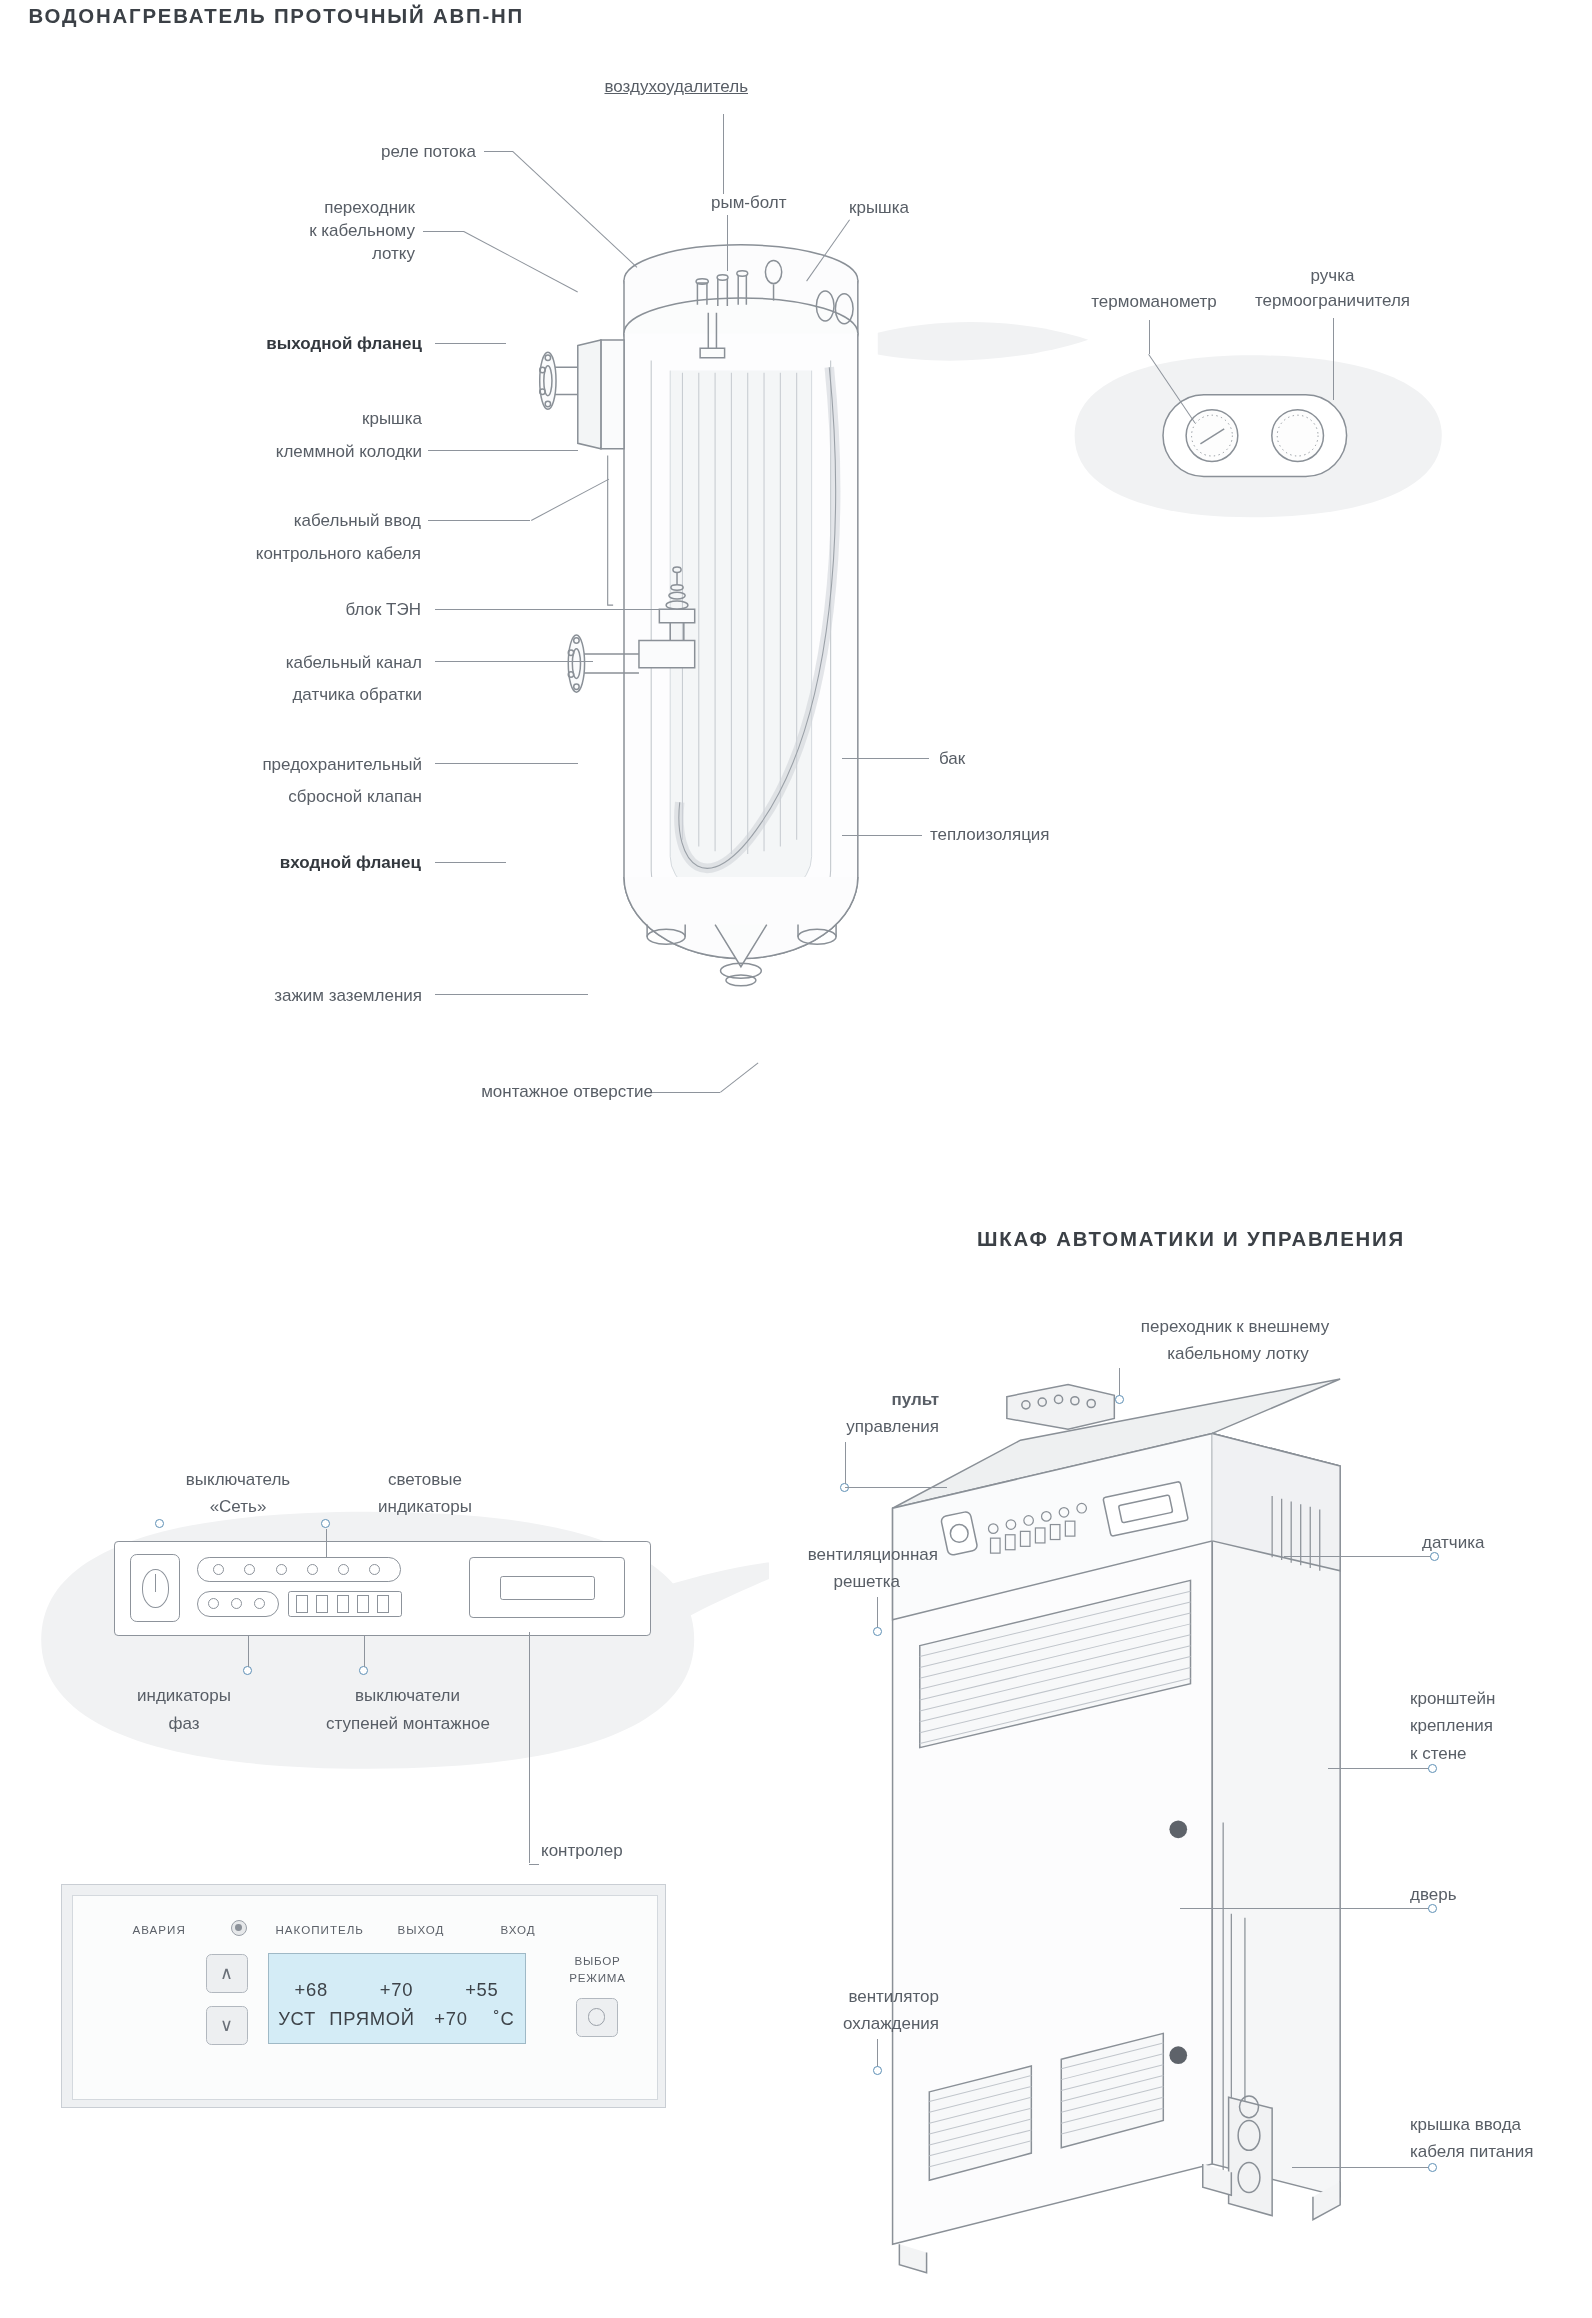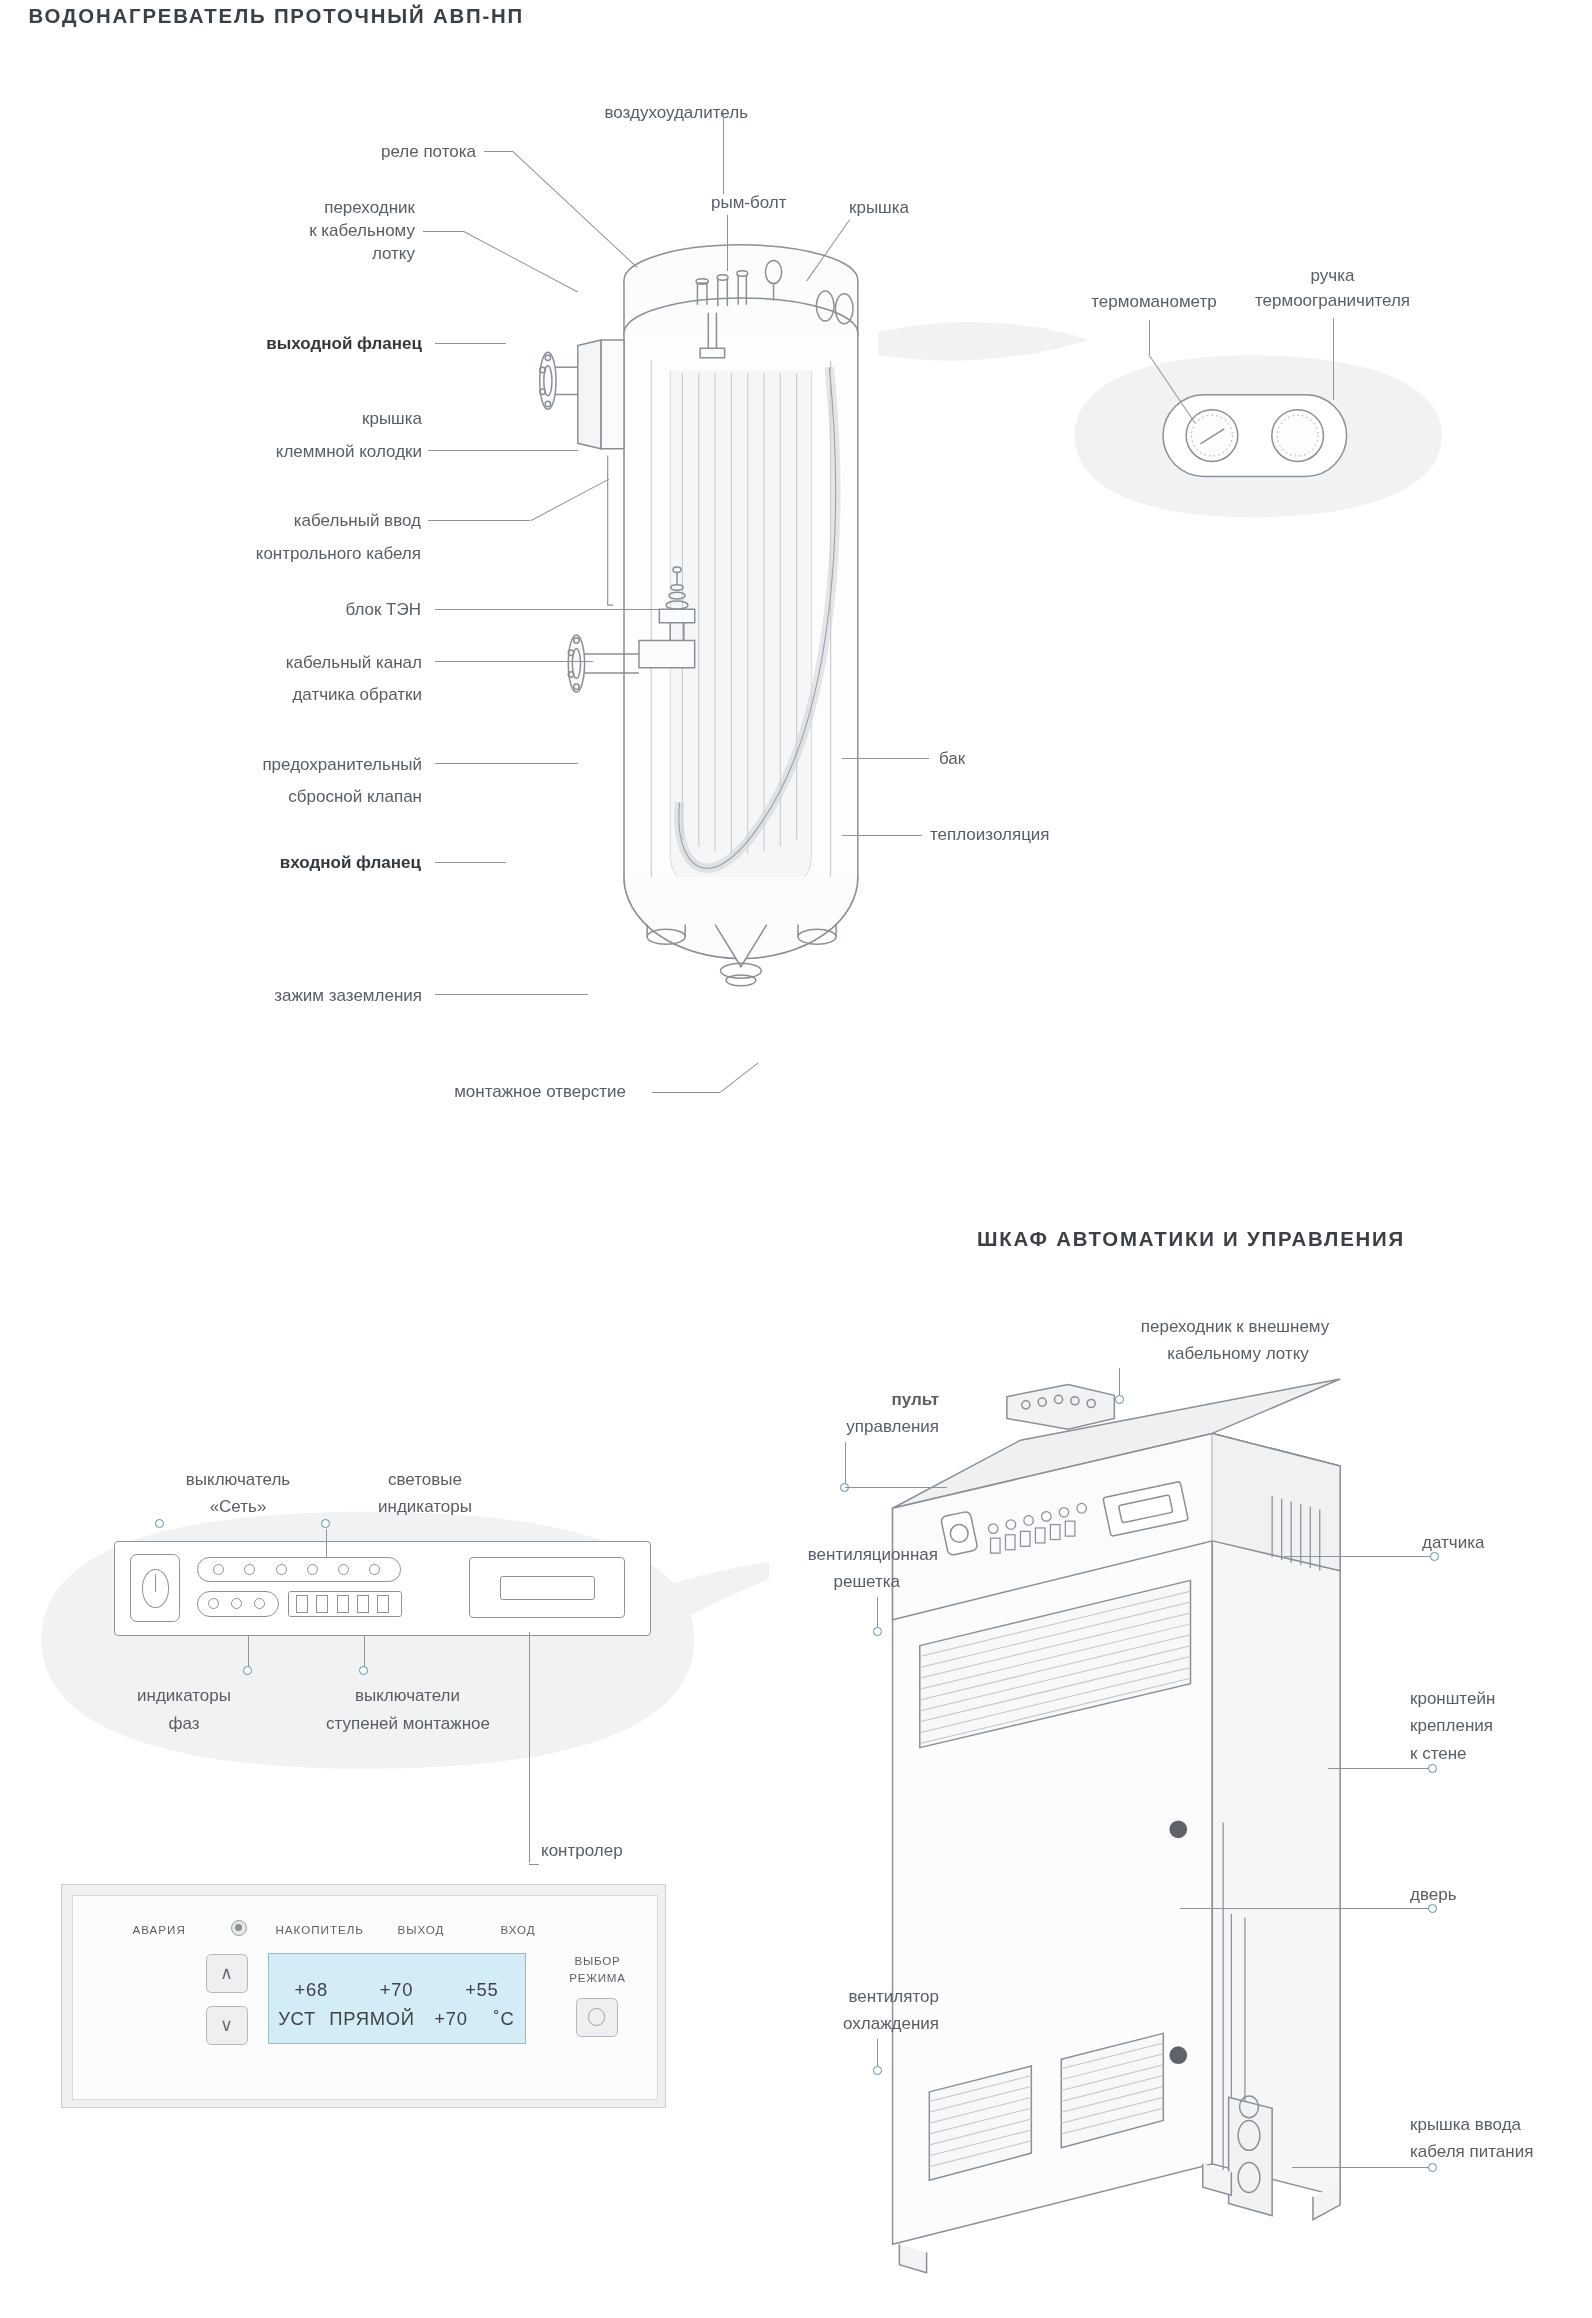--- a/index.html
+++ b/index.html
@@ -398,21 +398,21 @@
       <path d="M150 632 L60 632 M150 660 L60 660"></path>
       <ellipse cx="58" cy="646" rx="12" ry="42" fill="#fafbfc"></ellipse>
       <ellipse cx="58" cy="646" rx="6" ry="22"></ellipse>
       <circle cx="58" cy="612" r="4"></circle>
       <circle cx="58" cy="680" r="4"></circle>
       <circle cx="50" cy="630" r="4"></circle>
       <circle cx="50" cy="662" r="4"></circle>
     </g>
   </svg>
 
-  <div class="lbl right" id="l-airvent" style="left:537px; top:102px; width:211px;">воздухоудалитель</div>
+  <div class="lbl right" id="l-airvent" style="left:537px; top:76px; width:211px;text-decoration:underline;">воздухоудалитель</div>
   <div class="line vline" style="left:723px; top:114px; height:80px;"></div>
 
   <div class="lbl right" style="left:286px; top:141px; width:190px;">реле потока</div>
   <div class="line hline" style="left:484px; top:151px; width:28.6px;"></div>
   <div class="diag" style="left:513px; top:151px; width:170px; transform: rotate(43deg);"></div>
 
   <div class="lbl right" style="left:211px; top:197px; width:204px;">переходник</div>
   <div class="lbl right" style="left:211px; top:220px; width:204px;">к кабельному</div>
   <div class="lbl right" style="left:211px; top:243px; width:204px;">лотку</div>
   <div class="line hline" style="left:423px; top:231px; width:41px;"></div>
@@ -446,21 +446,21 @@
   <div class="lbl right" style="left:109px; top:754px; width:313px;">предохранительный</div>
   <div class="lbl right" style="left:109px; top:786px; width:313px;">сбросной клапан</div>
   <div class="line hline" style="left:435px; top:763px; width:143px;"></div>
 
   <div class="lbl bold right" style="left:156px; top:852px; width:265px;">входной фланец</div>
   <div class="line hline" style="left:435px; top:862px; width:71px;"></div>
 
   <div class="lbl right" style="left:170px; top:985px; width:252px;">зажим заземления</div>
   <div class="line hline" style="left:435px; top:994px; width:153px;"></div>
 
-  <div class="lbl right" style="left:286px; top:1081px; width:340px;">монтажное отверстие</div>
+  <div class="lbl right" style="left:313px; top:1081px; width:340px;">монтажное отверстие</div>
   <div class="line hline" style="left:652px; top:1092px; width:68px;"></div>
   <div class="diag" style="left:720px; top:1092px; width:48px; transform: rotate(-38deg);"></div>
 
   <div class="lbl" style="left:939px; top:748px;">бак</div>
   <div class="line hline" style="left:842px; top:758px; width:87px;"></div>
 
   <div class="lbl" style="left:930px; top:824px;">теплоизоляция</div>
   <div class="line hline" style="left:842px; top:835px; width:80px;"></div>
 
   <svg id="callout-thermo" width="476" height="286" viewBox="0 0 700 420">

